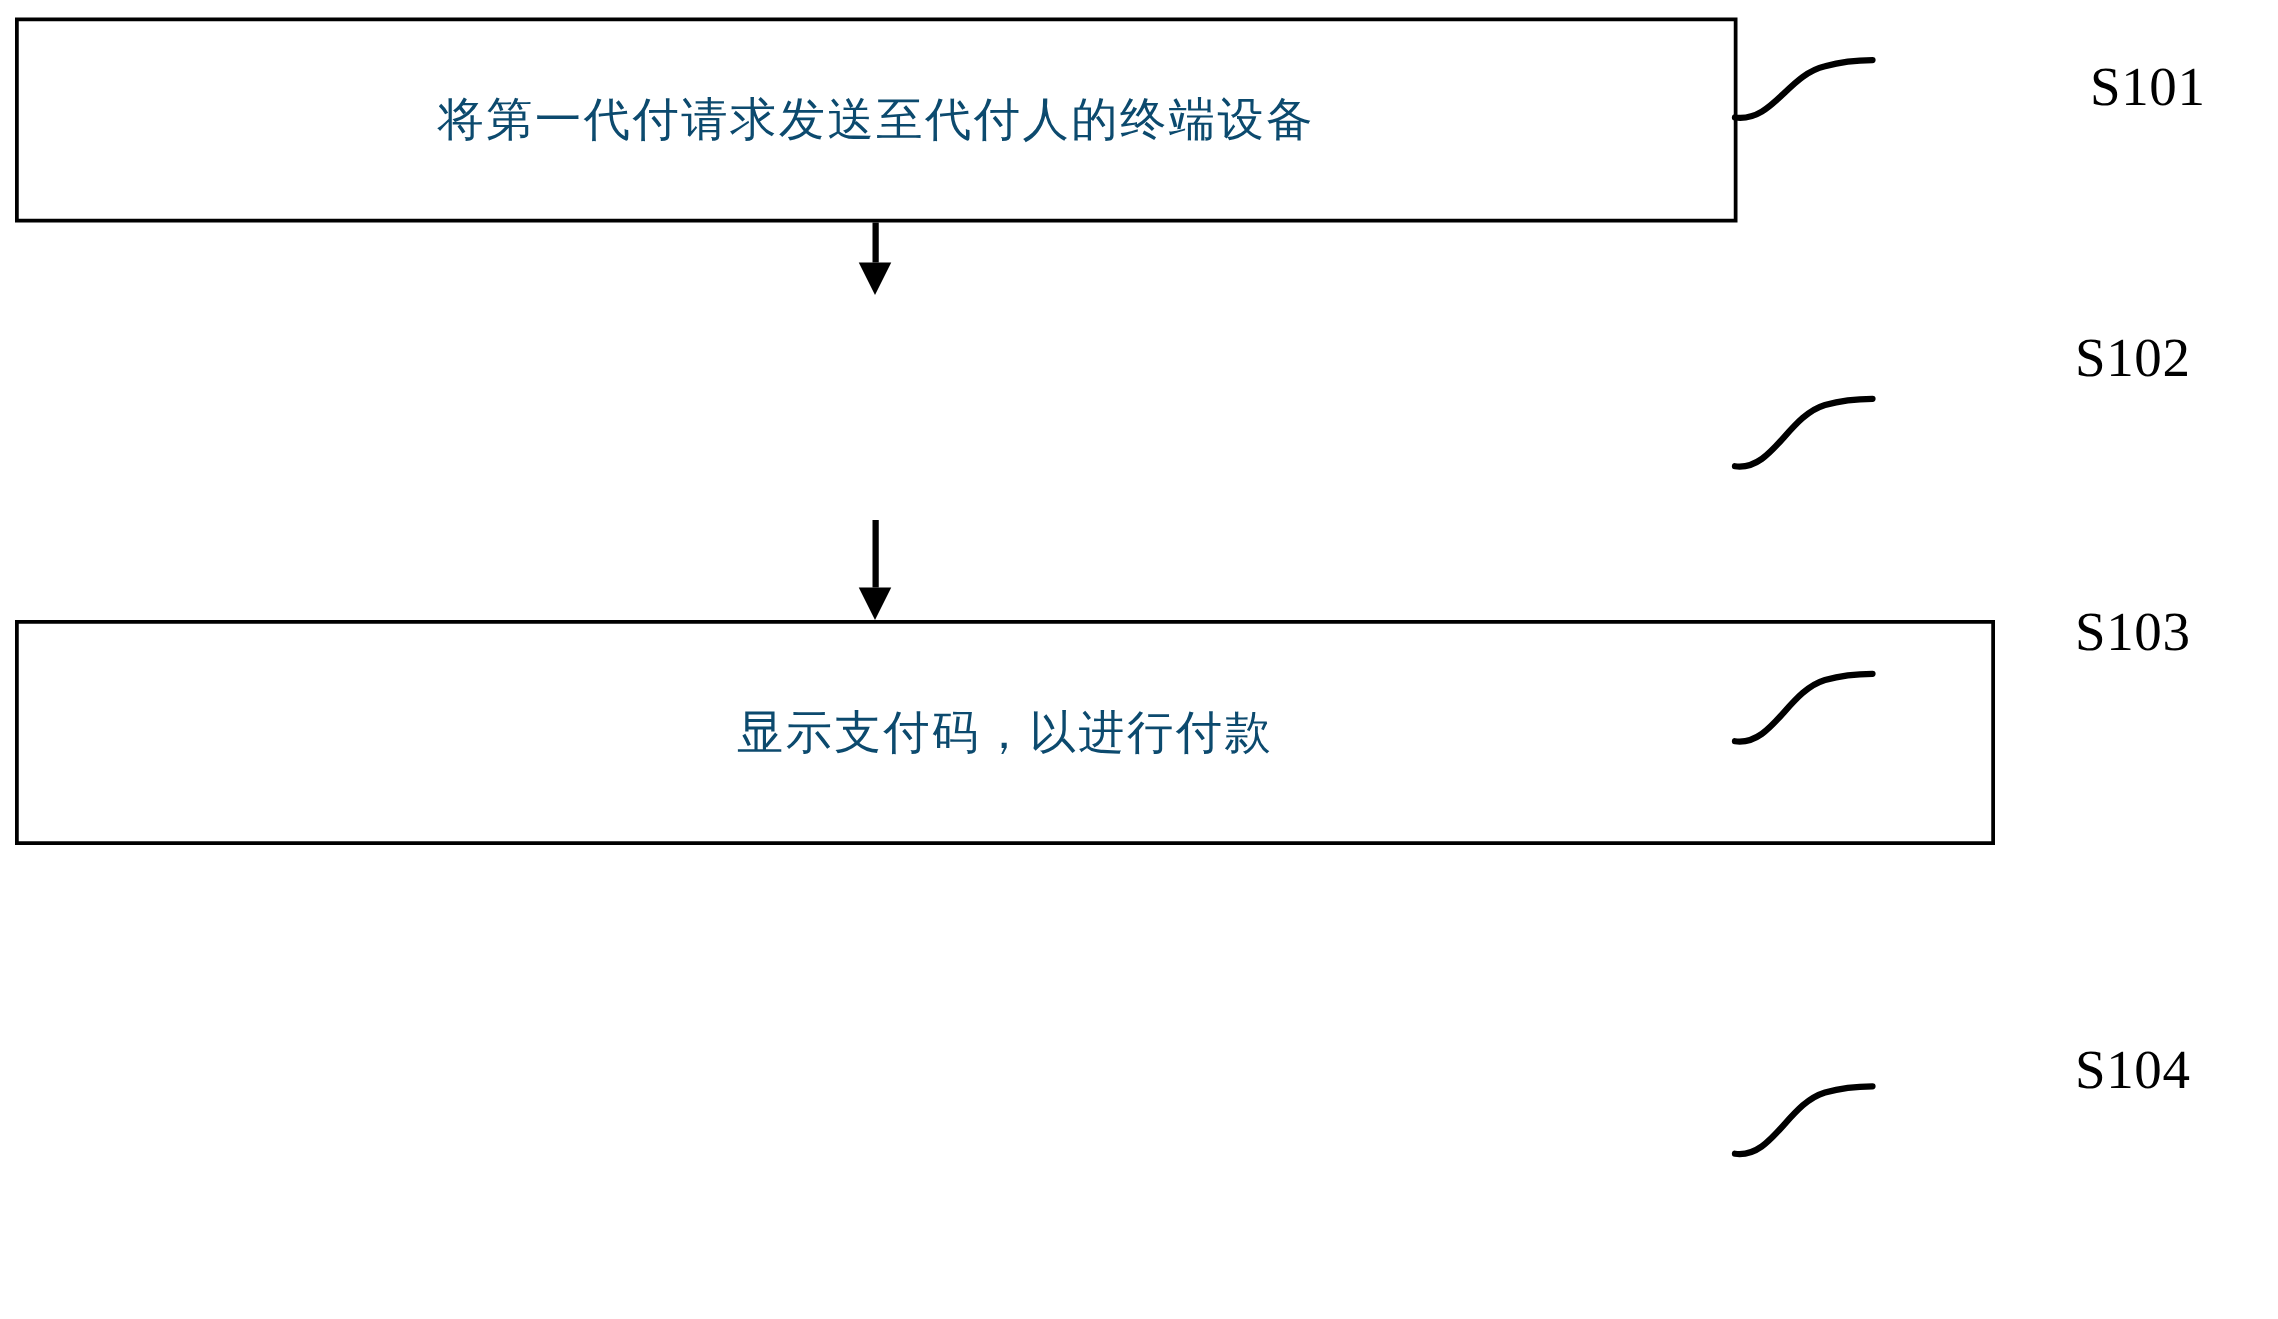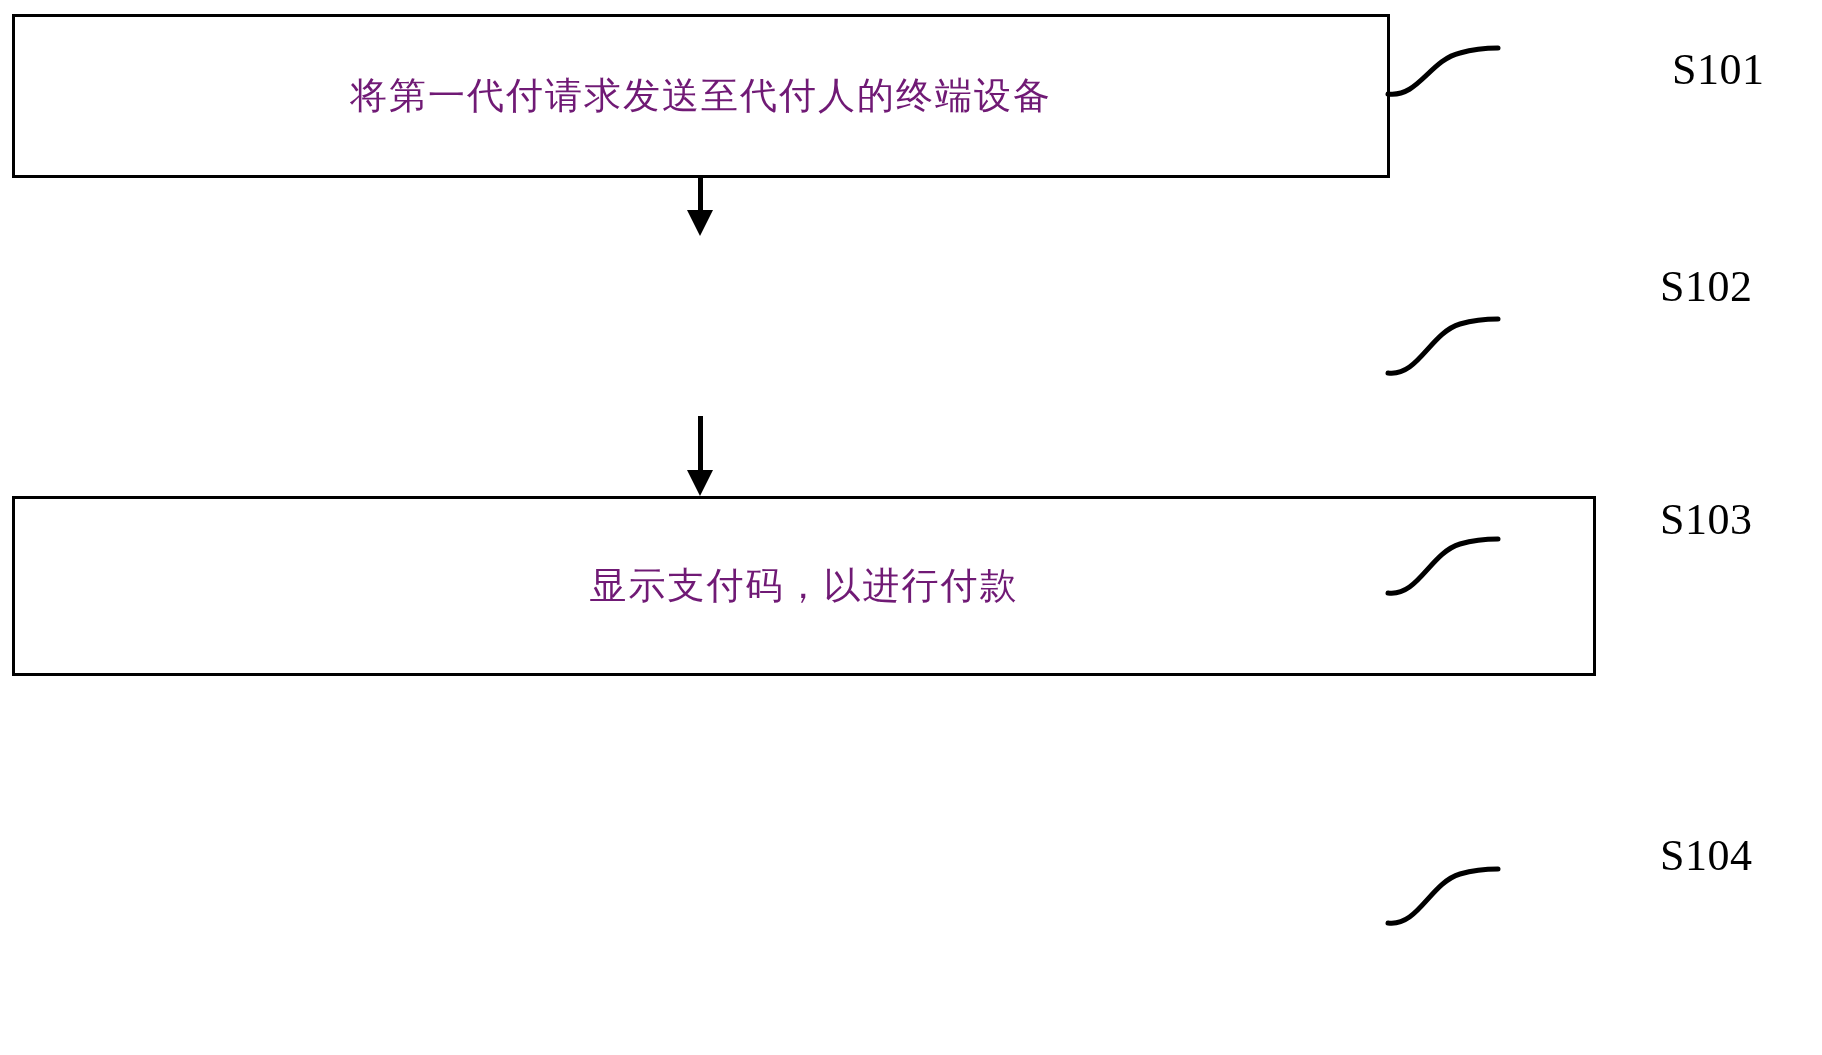--- a/index.html
+++ b/index.html
@@ -27,21 +27,21 @@
     background: #ffffff;
     display: flex;
     align-items: center;
     justify-content: center;
     text-align: center;
   }
   .proc-text {
     font-family: Liberation Sans, sans-serif;
     font-size: 37px;
     line-height: 1.55;
-    color: #701a75;
+    color: #0c4a6e;
     letter-spacing: 2px;
     white-space: pre-line;
     padding: 0 28px;
   }
 
   
   .arrow {
     position: absolute;
   }
   .arrow .shaft {
@@ -117,21 +117,21 @@
   </div>
 
   <div class="proc-box" style="left:12px; top:496px; width:1584px; height:180px;">
     <div class="proc-text">显示支付码，以进行付款</div>
   </div>
 
   <svg class="leader" style="left:1386px; top:525px; width:200px; height:76px;" viewBox="0 0 200 76">
     <path d="M2,68 C32,72 44,28 74,19 C88,15 98,14 112,14"></path>
   </svg>
 
-  <div class="step-label" style="left:1660px; top:494px;">S103</div>
+  <div class="step-label" style="left:1660px; top:480px;">S103</div>
 
 
   <svg class="leader" style="left:1386px; top:855px; width:200px; height:76px;" viewBox="0 0 200 76">
     <path d="M2,68 C32,72 44,28 74,19 C88,15 98,14 112,14"></path>
   </svg>
 
   <div class="step-label" style="left:1660px; top:830px;">S104</div>
 
 </div>
 

